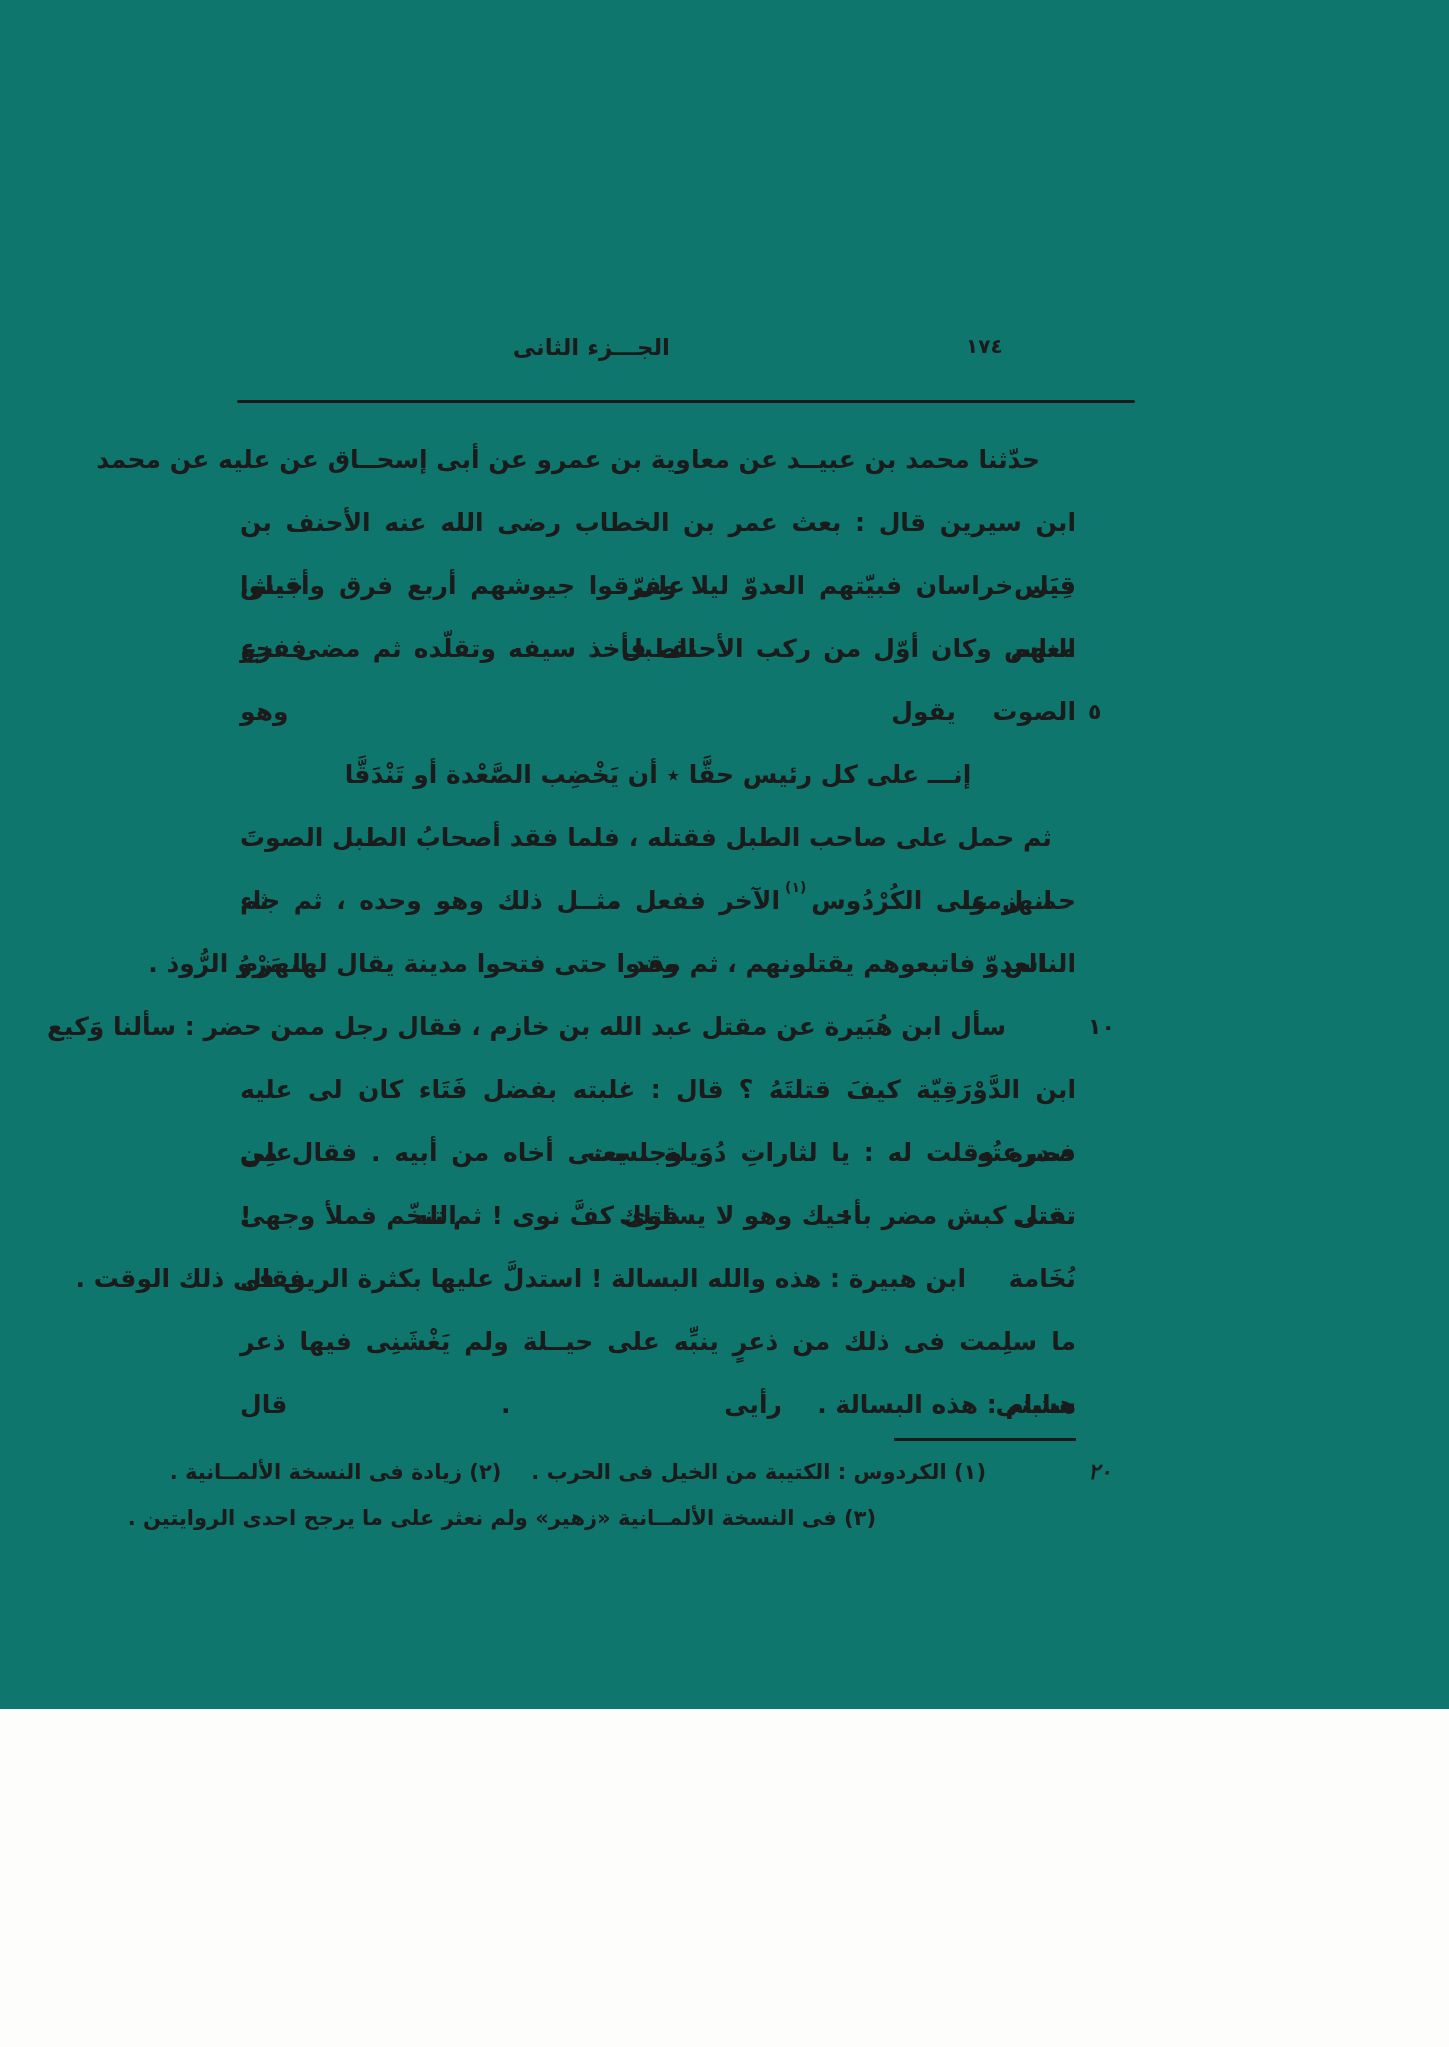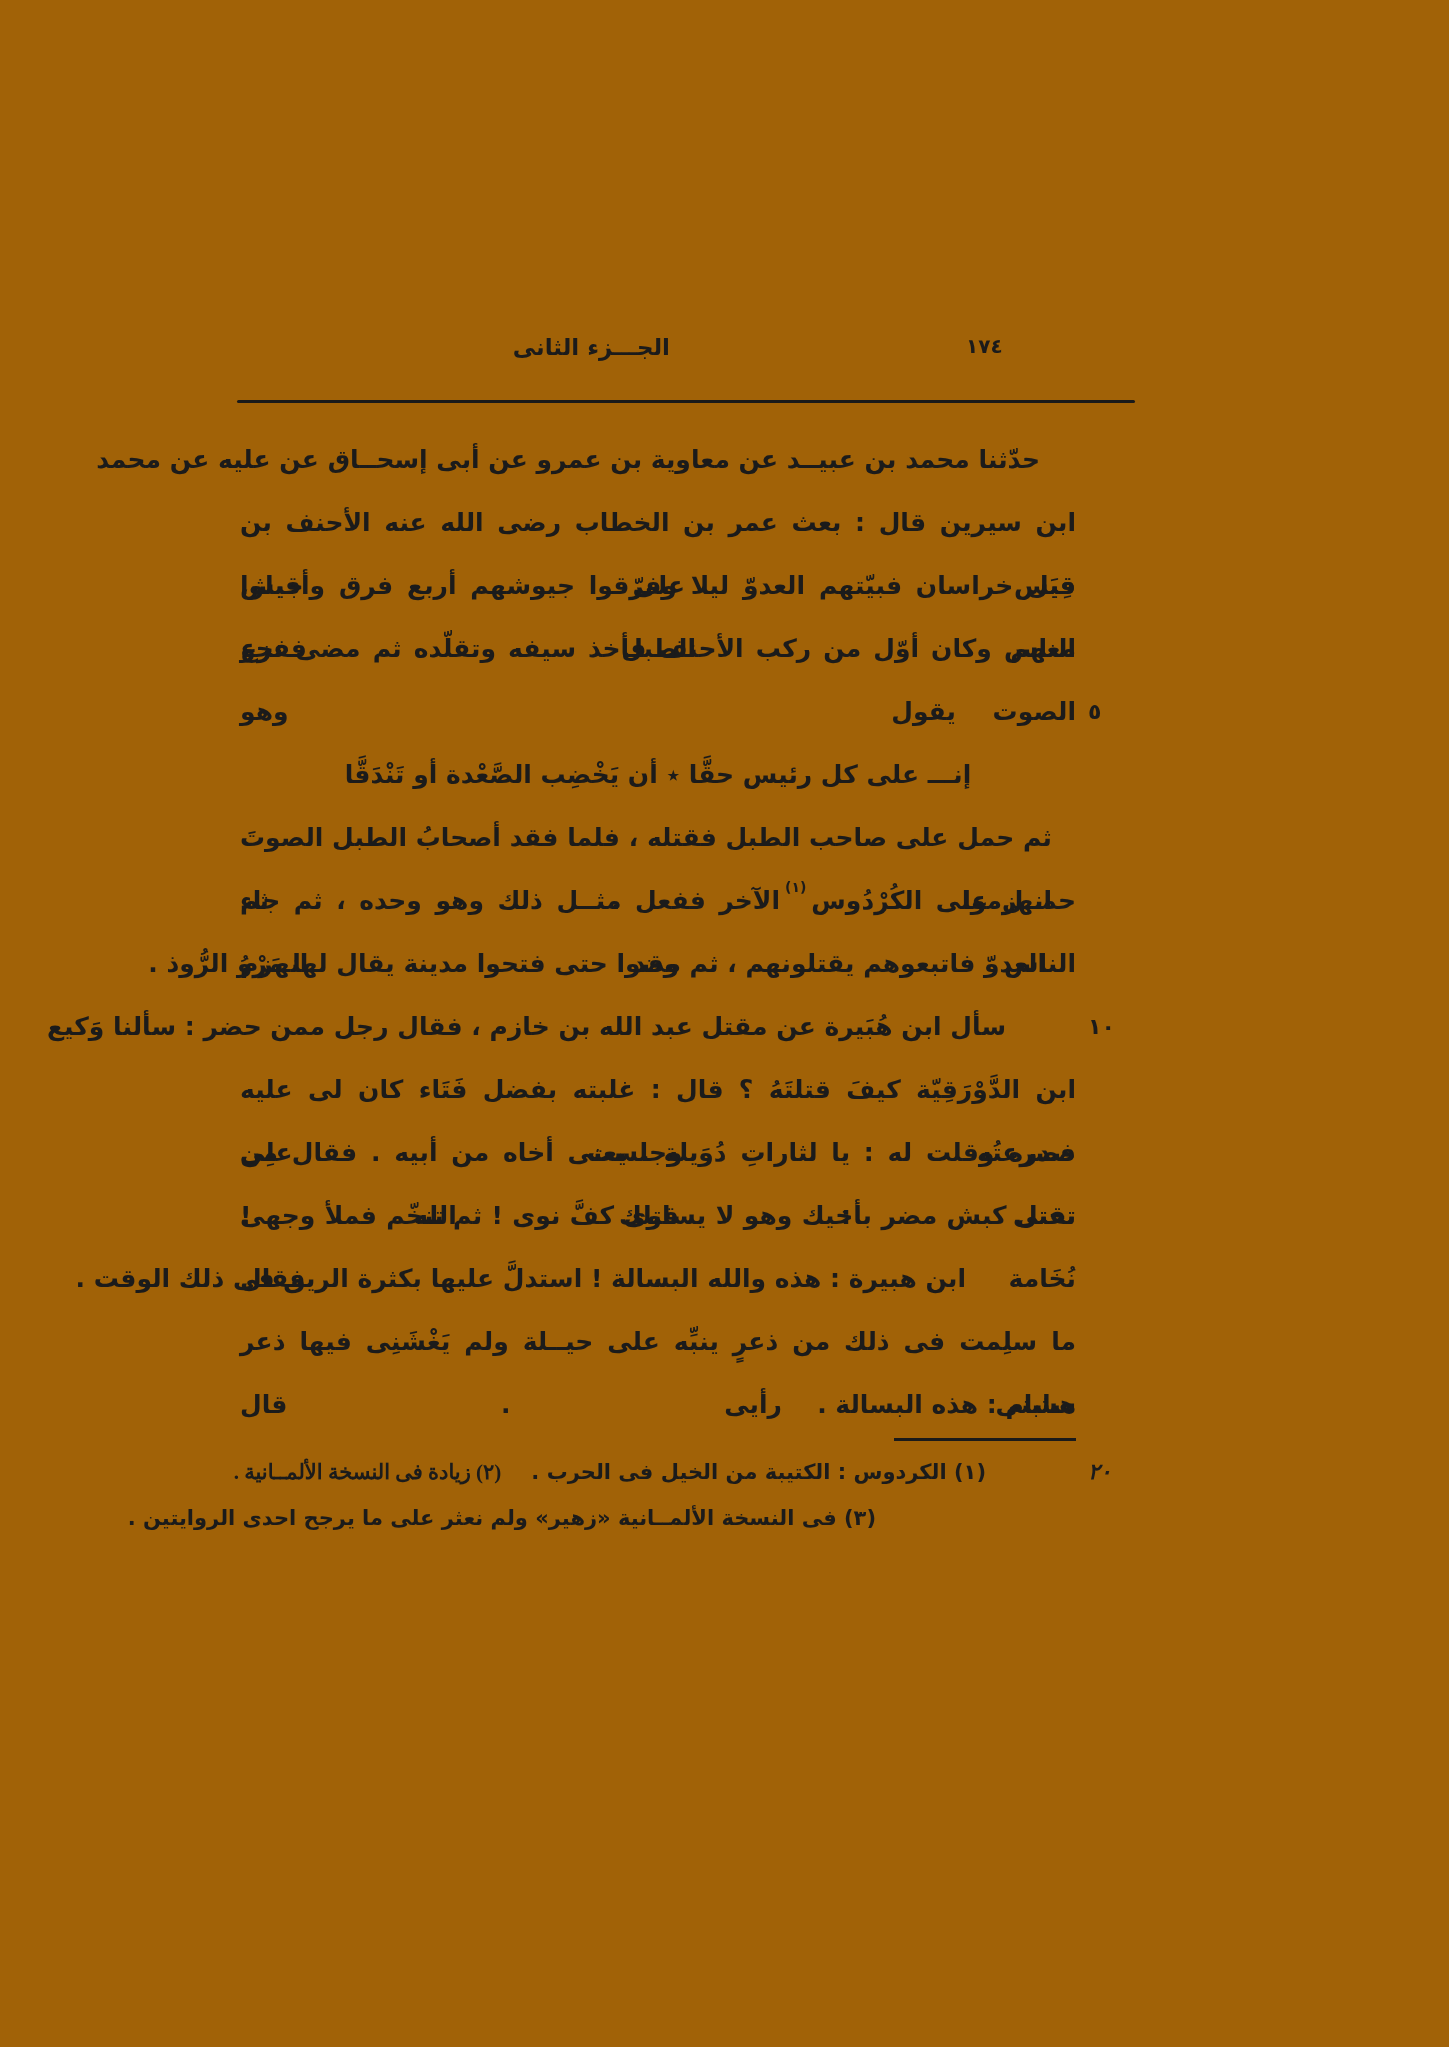--- a/index.html
+++ b/index.html
@@ -4,22 +4,22 @@
 <style>
   html,body{margin:0;padding:0;}
   body{
     width:1449px;height:2047px;
     background:#fdfdfb;
     font-family:"DejaVu Sans",sans-serif;
     overflow:hidden;
   }
   .page{
     position:relative;
-    width:1449px;height:2047px;
-    background:#a16207;
+    width:1449px;height:1709px;
+    background:#0f766e;
     color:#1b1b1b;
   }
   
   .section-title{
     position:absolute;left:540px;top:334px;width:130px;
     font-size:23px;font-weight:700;text-align:center;
     direction:rtl;white-space:nowrap;
   }
   .page-number{
     position:absolute;left:966px;top:334px;
@@ -58,21 +58,21 @@
     width:182px;height:0;
     border-top:3px solid #1a1a1a;
     margin:2px 0 8px 0;
   }
   .fn-line{
     position:relative;
     line-height:46px;font-size:21px;font-weight:700;
     text-align:right;white-space:nowrap;
   }
   .fn-line .mnum{line-height:46px;font-style:italic;}
-  .fn-part2{margin-inline-start:30px;font-family:Liberation Serif, serif;}
+  .fn-part2{margin-inline-start:30px;}
 </style>
 </head>
 <body>
 
 <div class="page">
 
   <div class="section-title">الجـــزء الثانى</div>
   <div class="page-number">١٧٤</div>
   <div class="header-rule"></div>
 

